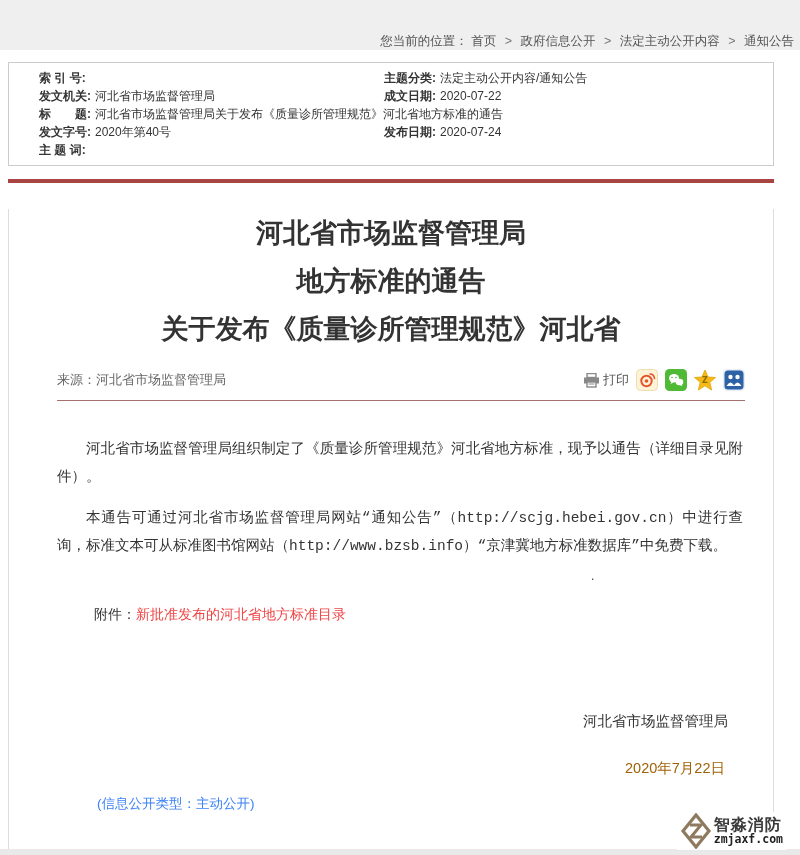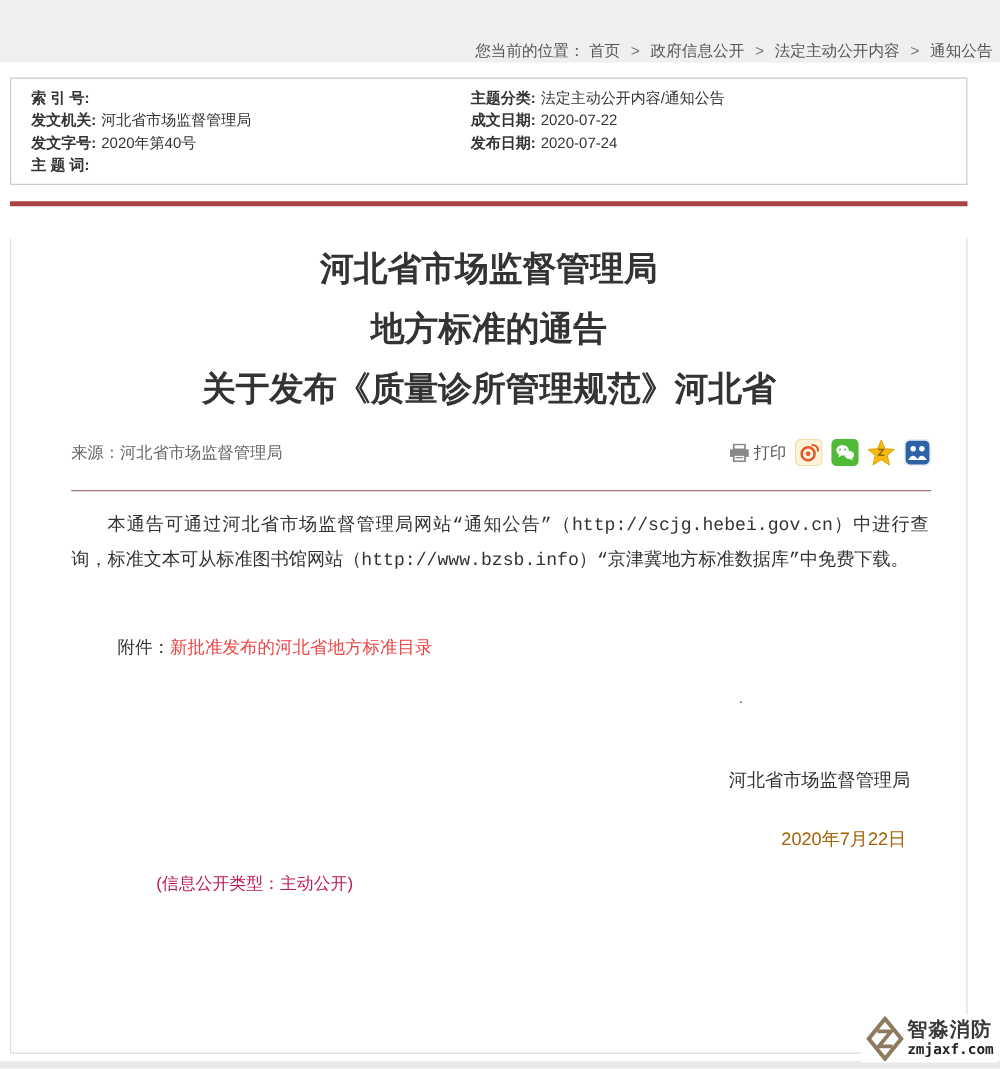--- a/index.html
+++ b/index.html
@@ -16,21 +16,21 @@
   }
   .breadcrumb { font-size:12.5px; color:#555; white-space:nowrap; }
   .breadcrumb .crumb { color:#555; cursor:pointer; }
   .breadcrumb .sep { margin:0 5px; color:#777; }
 
   
   .doc { margin:12px 26px 0 8px; width:766px; }
 
   .meta-box {
     border:1px solid #cccccc; background:#fff;
-    padding:6px 0 6px 16px;
+    padding:6px 0 6px 30px;
     font-size:12px; line-height:18px; color:#333;
   }
   .m-row { display:flex; }
   .m-left { width:47%; display:flex; }
   .m-right { flex:1; display:flex; }
   .m-full { width:100%; display:flex; }
   .m-label { font-weight:bold; white-space:pre; }
   .m-value { margin-left:4px; white-space:nowrap; overflow:hidden; }
 
   .red-line { height:4px; background:#a84442; margin-top:13px; }
@@ -40,21 +40,21 @@
     border:1px solid #dddddd; border-top:none; background:#fff;
   }
 
   .doc-title {
     margin-top:26px; text-align:center;
     font-size:27px; font-weight:bold; color:#333; line-height:48px;
   }
 
   .source-row {
     display:flex; justify-content:space-between; align-items:center;
-    margin:16px 28px 0 48px; padding-bottom:19px;
+    margin:16px 28px 0 48px; padding-bottom:9px;
     border-bottom:1px solid #a37070;
     font-size:13px; color:#666;
   }
   .share-tools { display:flex; align-items:center; gap:7px; }
   .print-btn { display:flex; align-items:center; gap:3px; color:#555; font-size:13px; cursor:pointer; }
   .share-ico { width:22px; height:22px; display:block; cursor:pointer; }
 
   .body-text {
     margin:33px 30px 0 48px;
     font-size:14.5px; line-height:28px; color:#333;
@@ -62,26 +62,26 @@
   }
   .body-text.p2 { margin-top:14px;font-family:Liberation Mono, monospace; }
 
   .stray-mark { position:absolute; left:582px; top:360px; font-size:12px; color:#444; }
 
   .attachment { margin:46px 0 0 85px; font-size:14px; color:#333; }
   .attachment a { color:#ef4444; text-decoration:none; cursor:pointer; }
 
   .signature { margin-top:88px; padding-right:45px; text-align:right; font-size:14.5px; color:#333; }
   .sign-date { margin-top:28px; padding-right:48px; text-align:right; font-size:14.5px; color:#a16207; }
-  .disclosure { margin:17px 0 0 116px; font-size:13.5px; color:#be185d; }
+  .disclosure { margin:17px 0 0 88px; font-size:13.5px; color:#3b82f6; }
 
   .bottom-bar { position:absolute; left:0; bottom:0; width:800px; height:6px; background:#e9e9e9; }
 
   .watermark {
-    position:absolute; right:2px; bottom:5px;
+    position:absolute; right:14px; bottom:5px;
     display:flex; align-items:center; gap:2px;
     background:#fff; padding:1px 3px;
   }
   .wm-text { display:flex; flex-direction:column; line-height:1.05; }
   .wm-brand { font-size:16px; font-weight:bold; color:#3a3a3a; letter-spacing:1px; }
   .wm-domain { font-size:11.5px; font-weight:bold; color:#222; font-family:"DejaVu Sans Mono", monospace; }
 </style>
 </head>
 <body>
 
@@ -115,20 +115,26 @@
       <div class="m-left">
         <span class="m-label">发文机关:</span>
         <span class="m-value">河北省市场监督管理局</span>
       </div>
       <div class="m-right">
         <span class="m-label">成文日期:</span>
         <span class="m-value">2020-07-22</span>
       </div>
     </div>
     <div class="m-row">
+      <div class="m-full">
+        <span class="m-label">标　　题:</span>
+        <span class="m-value">河北省市场监督管理局关于发布《质量诊所管理规范》河北省地方标准的通告</span>
+      </div>
+    </div>
+    <div class="m-row">
       <div class="m-left">
         <span class="m-label">发文字号:</span>
         <span class="m-value">2020年第40号</span>
       </div>
       <div class="m-right">
         <span class="m-label">发布日期:</span>
         <span class="m-value">2020-07-24</span>
       </div>
     </div>
     <div class="m-row">
@@ -186,20 +192,21 @@
           <rect x="0" y="0" width="22" height="22" rx="4.5" fill="#e8eef6"></rect>
           <rect x="1.5" y="1.5" width="19" height="19" rx="3.5" fill="#2d62a7"></rect>
           <circle cx="7.5" cy="8" r="2.2" fill="#ffffff"></circle>
           <circle cx="14.5" cy="8" r="2.2" fill="#ffffff"></circle>
           <path d="M3.5 17 q4 -7 8 0 Z" fill="#ffffff"></path>
           <path d="M10.5 17 q4 -7 8 0 Z" fill="#ffffff"></path>
         </svg>
       </div>
     </div>
 
+    <p class="body-text">河北省市场监督管理局组织制定了《质量诊所管理规范》河北省地方标准，现予以通告（详细目录见附件）。</p>
     <p class="body-text p2">本通告可通过河北省市场监督管理局网站“通知公告”（http://scjg.hebei.gov.cn）中进行查询，标准文本可从标准图书馆网站（http://www.bzsb.info）“京津冀地方标准数据库”中免费下载。</p>
 
     <span class="stray-mark">.</span>
 
     <div class="attachment">
       <span>附件：</span><a>新批准发布的河北省地方标准目录</a>
     </div>
 
     <div class="signature">河北省市场监督管理局</div>
     <div class="sign-date">2020年7月22日</div>

